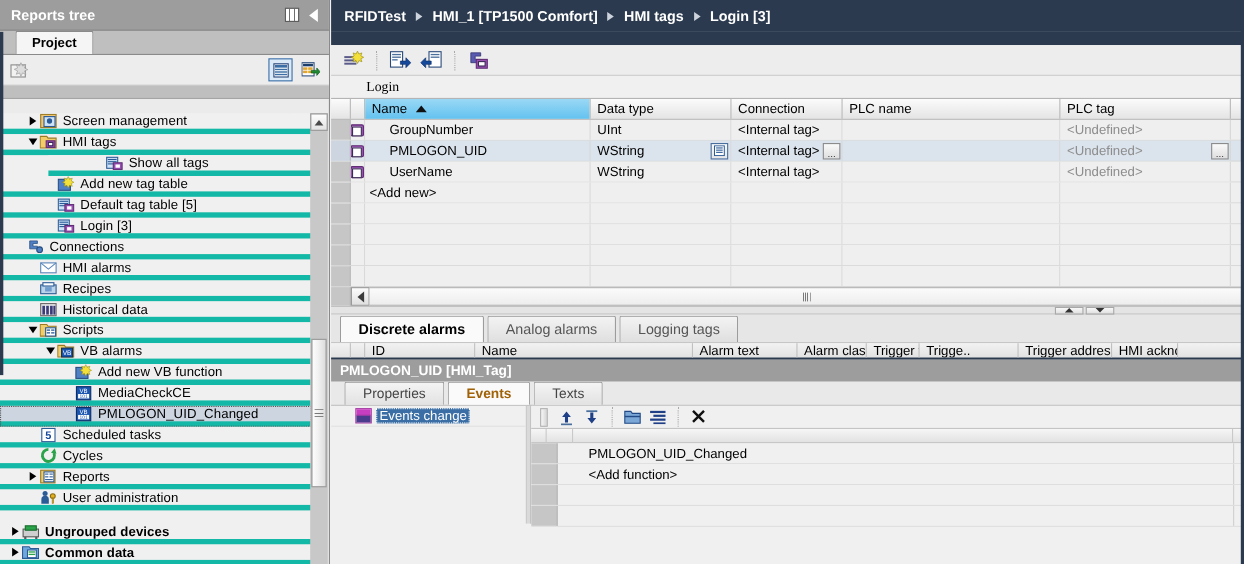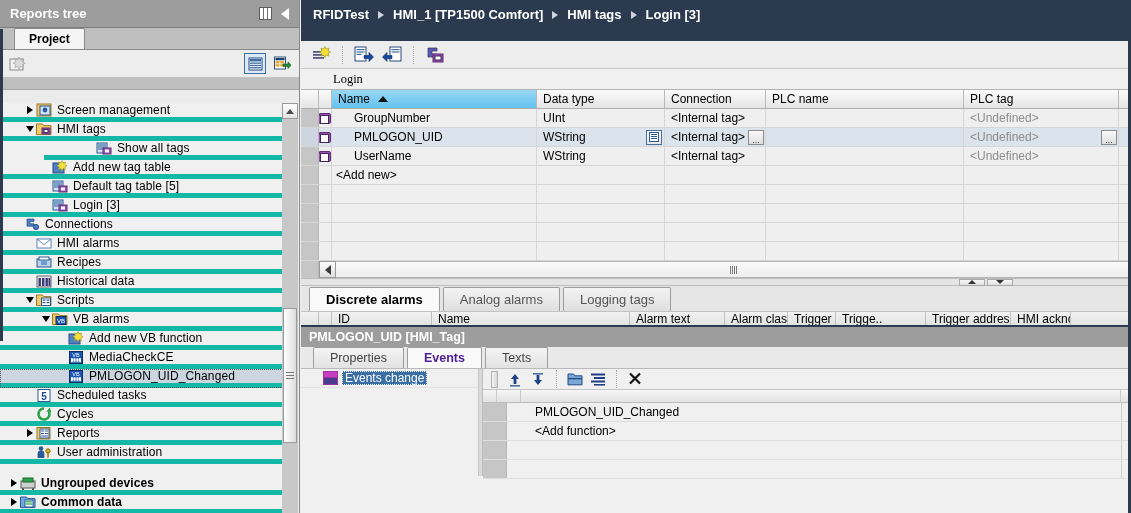--- a/index.html
+++ b/index.html
@@ -242,21 +242,21 @@
   }
   .prop-tabs {
     height: 22px; background: #e9e9e9; display: flex; align-items: flex-end;
     padding-left: 12px; gap: 3px; border-bottom: 1px solid #b9b9b9;
   }
   .p-tab {
     height: 21px; padding: 0 16px; display: flex; align-items: center;
     background: linear-gradient(#f4f4f4,#e2e2e2); border: 1px solid #9c9c9c; border-bottom:none;
     font-size: 12.5px; color: #444; border-radius: 2px 2px 0 0;
   }
-  .p-tab.active { background: #fafafa; color: #4c1d95; font-weight: bold; }
+  .p-tab.active { background: #fafafa; color: #a16207; font-weight: bold; }
 
   .prop-body { display: flex; height: 107px; background: #f0f0f0; }
   .prop-left { width: 178px; background: #f0f0f0; border-right: 1px solid #c7c7c7; position: relative; }
   .evt-row { height: 19px; display: flex; align-items: center; padding-left: 22px;
              border-bottom: 1px solid #e2e2e2; }
   .evt-sel {
     background: #3a6ea5; color: #fff; padding: 0 3px; outline: 1px dotted #fff; outline-offset: -1px;
     font-size: 12px;
   }
   .fcicon {

